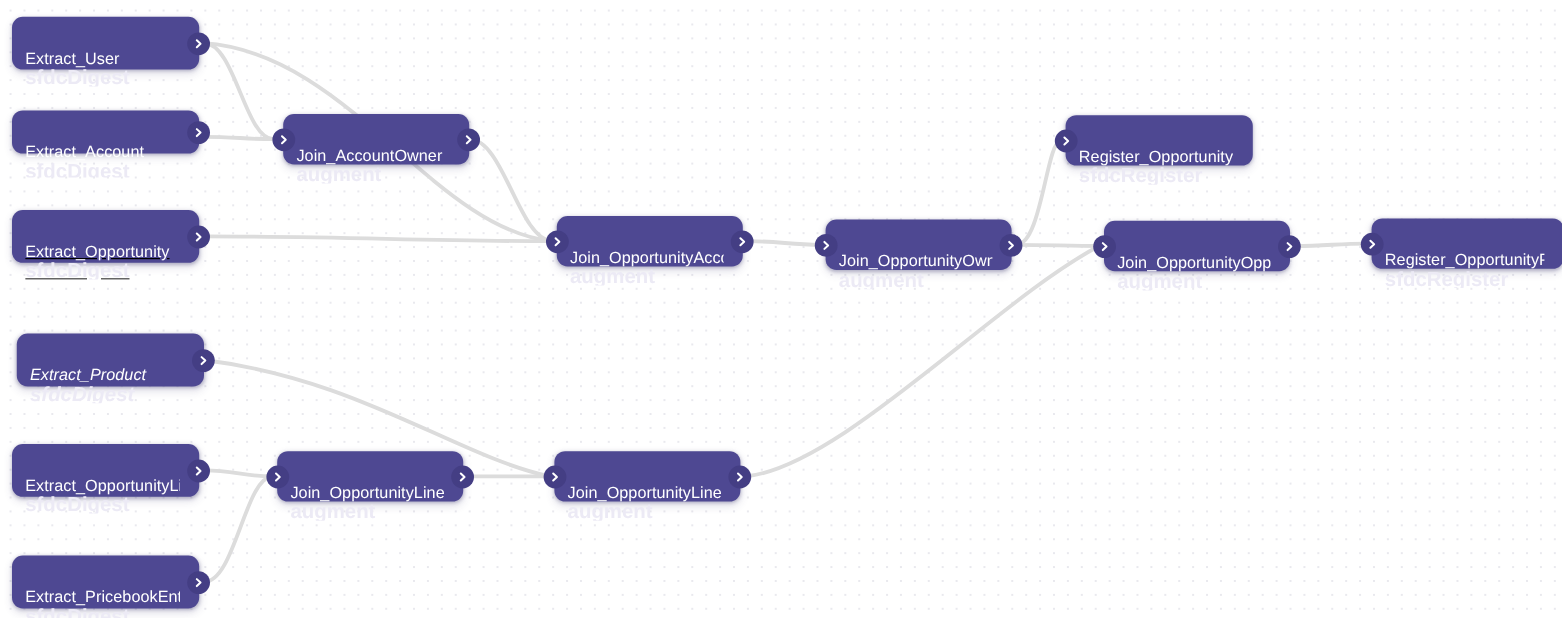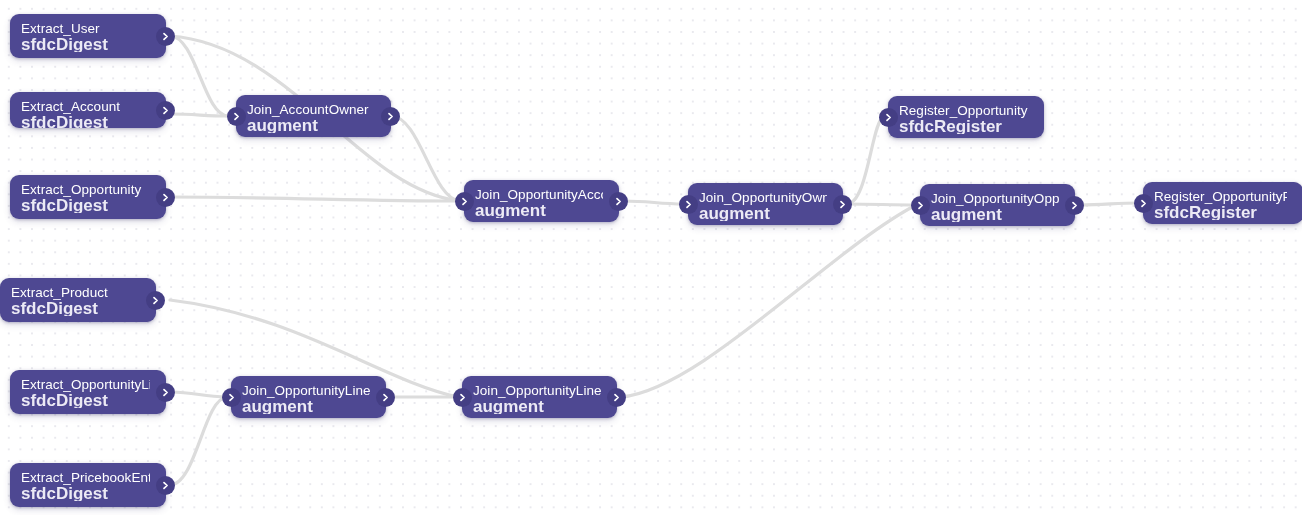--- a/index.html
+++ b/index.html
@@ -48,20 +48,21 @@
     cursor: pointer;
   }
 
   .node-body {
     position: relative;
     height: 100%;
     padding: 6px 16px 6px 11px;
     box-sizing: border-box;
     overflow: hidden;
     border-radius: 9px;
+    margin-top: 20px;
   }
 
   .node-title {
     color: #ffffff;
     font-size: 13.5px;
     line-height: 17px;
     letter-spacing: 0.05px;
     white-space: nowrap;
     overflow: hidden;
   }
@@ -134,32 +135,32 @@
         <div class="node-body">
           <div class="node-title">Extract_Account</div>
           <div class="node-subtitle">sfdcDigest</div>
         </div>
         <div class="port out">
           <svg width="9" height="9" viewBox="0 0 9 9">
             <path class="chev" d="M 3 1.6 L 6.1 4.5 L 3 7.4"></path>
           </svg>
         </div>
       </div>
-      <div class="node" style="left: 10px; top: 175px; width: 156px; height: 44px;">
+      <div class="node" style="left: 10px; top: 175px; width: 156px; height: 44px; text-decoration: underline;">
         <div class="node-body">
           <div class="node-title">Extract_Opportunity</div>
           <div class="node-subtitle">sfdcDigest</div>
         </div>
         <div class="port out">
           <svg width="9" height="9" viewBox="0 0 9 9">
             <path class="chev" d="M 3 1.6 L 6.1 4.5 L 3 7.4"></path>
           </svg>
         </div>
       </div>
-      <div class="node" style="left: 0; top: 278px; width: 156px; height: 44px;">
+      <div class="node" style="left: 14px; top: 278px; width: 156px; height: 44px; font-style: italic;">
         <div class="node-body">
           <div class="node-title">Extract_Product</div>
           <div class="node-subtitle">sfdcDigest</div>
         </div>
         <div class="port out">
           <svg width="9" height="9" viewBox="0 0 9 9">
             <path class="chev" d="M 3 1.6 L 6.1 4.5 L 3 7.4"></path>
           </svg>
         </div>
       </div>

